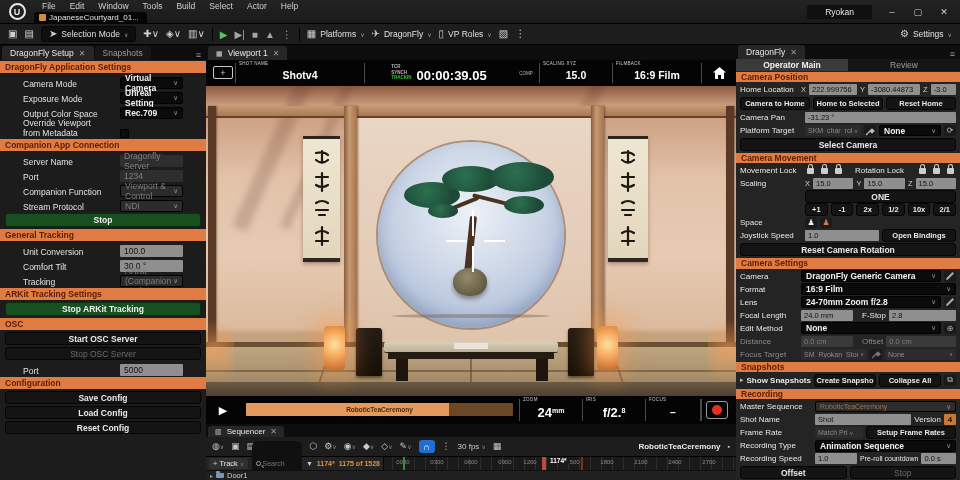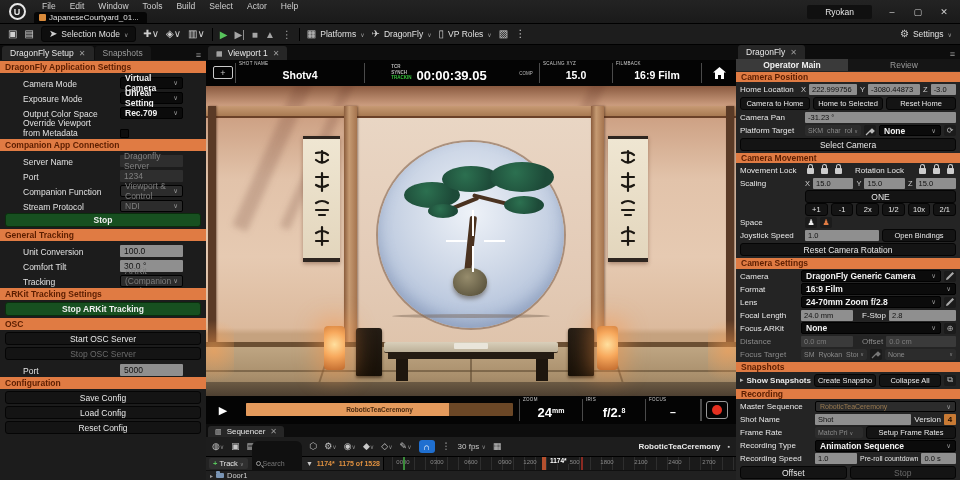--- a/index.html
+++ b/index.html
@@ -46,21 +46,21 @@
 
   
   .hdr{height:12px;background:#e07b43;color:#5c1e00;font-weight:bold;font-size:8.5px;display:flex;align-items:center;padding:0 5px;margin:1px 0}
   .lrow{display:flex;align-items:flex-end;min-height:15px;padding:0 23px;gap:11px}
   .llbl{width:86px;flex:none;font-size:8.5px;color:#e2e2e2;line-height:1.1}
   .dd{flex:1;height:12px;display:flex;align-items:center;justify-content:space-between;background:#0b0b0b;border:1px solid #010101;border-radius:2px;padding:0 4px;font-size:8.5px;font-weight:bold;color:#f2f2f2;min-width:0}
   .dd .ch{color:#9a9a9a;font-size:6.5px;font-weight:normal}
   .dd.dis{background:#2c2c2c;color:#7d7d7d;font-weight:normal}
   .ginp{flex:1;height:12px;display:flex;align-items:center;background:#8f8f8f;color:#121212;border-radius:1px;padding:0 4px;font-size:8.5px}
   .dinp{flex:1;height:12px;display:flex;align-items:center;background:#2e2e2e;color:#808080;border-radius:1px;padding:0 4px;font-size:8.5px}
-  .kbtn{height:13px;display:flex;align-items:center;justify-content:center;background:#141414;border:1px solid #050505;border-radius:3px;font-size:8.5px;font-weight:normal;color:#e8e8e8}
+  .kbtn{height:13px;display:flex;align-items:center;justify-content:center;background:#141414;border:1px solid #050505;border-radius:3px;font-size:8.5px;font-weight:bold;color:#e8e8e8}
   .kbtn.dis{color:#6a6a6a;font-weight:normal}
   .gbtn{height:14px;display:flex;align-items:center;justify-content:center;background:#175020;border:1px solid #0a2e0d;border-radius:3px;font-size:8.5px;font-weight:bold;color:#eee}
   .btnrow{display:flex;gap:3px;padding:1px 5px}
   .btnrow .kbtn{flex:1}
   .chk{width:9px;height:9px;background:#0d0d0d;border:1px solid #000;border-radius:1px}
 
   
   .rrow{display:flex;align-items:center;min-height:13px;padding:0 4px;gap:3px}
   .rlbl{flex:none;font-size:8px;color:#e8e8e8}
   .axis{font-size:7.5px;color:#cfcfcf}
@@ -697,21 +697,21 @@
             </svg>
           </span>
       </div>
       <div class="rrow">
         <span class="rlbl" style="width:58px">Focal Length</span>
         <div class="ginp2" style="width:52px">24.0 mm</div>
         <span class="rlbl" style="margin-left:6px">F-Stop</span>
         <div class="ginp2" style="flex:1">2.8</div>
       </div>
       <div class="rrow">
-        <span class="rlbl" style="width:58px">Focus ARKit</span>
+        <span class="rlbl" style="width:58px">Edit Method</span>
         <div class="dd" style="flex:1;height:12px">
             <span>None</span>
             <span class="ch">∨</span>
           </div>
         <span class="icobox">⊕</span>
       </div>
       <div class="rrow">
         <span class="rlbl" style="width:58px;color:#8a8a8a">Distance</span>
         <div class="dinp2" style="width:52px">0.0 cm</div>
         <span class="rlbl" style="margin-left:6px;color:#8a8a8a">Offset</span>

